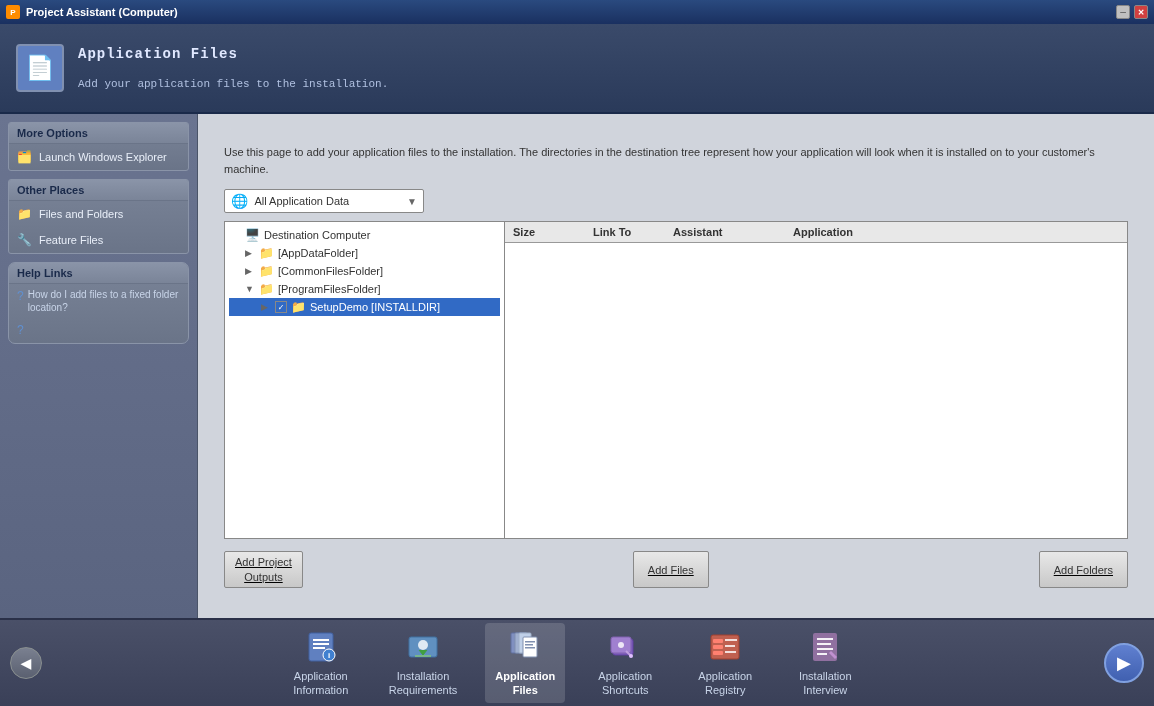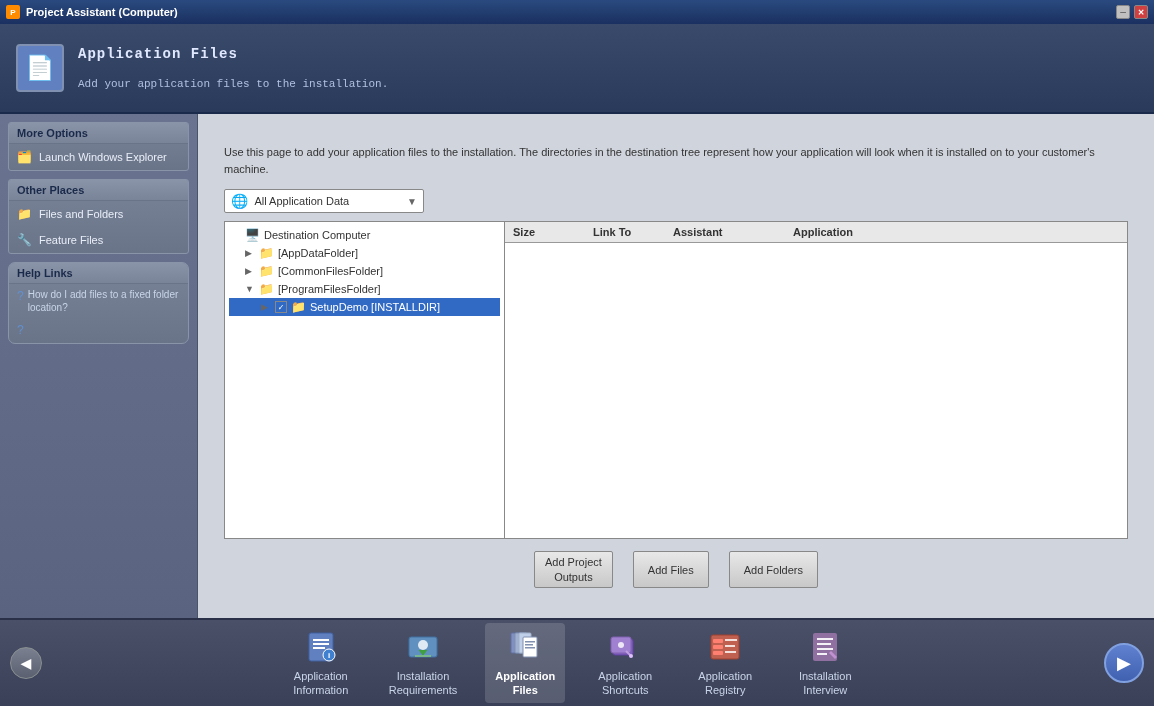--- a/index.html
+++ b/index.html
@@ -257,23 +257,24 @@
     }
     .file-col-name { flex: 2; padding: 2px 4px; }
     .file-col-size { width: 80px; padding: 2px 4px; }
     .file-col-link { width: 80px; padding: 2px 4px; }
     .file-col-modified { width: 120px; padding: 2px 4px; }
     .file-col-dest { flex: 1; padding: 2px 4px; }
 
     
     .button-row {
       display: flex;
-      justify-content: center;
-      gap: 20px;
+      justify-content: space-between;
+      gap: 6px;
       padding: 4px 0;
+      text-decoration: underline;
     }
     .btn {
       padding: 5px 14px;
       background: linear-gradient(to bottom, #e8e8e8, #c8c8c8);
       border: 1px solid #888;
       border-radius: 2px;
       cursor: pointer;
       font-size: 11px;
       color: #333;
     }

